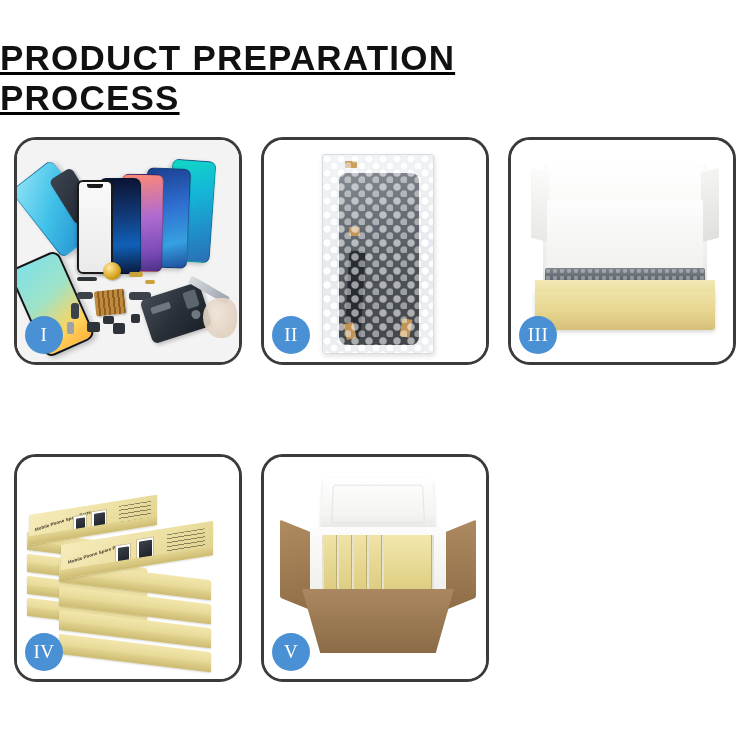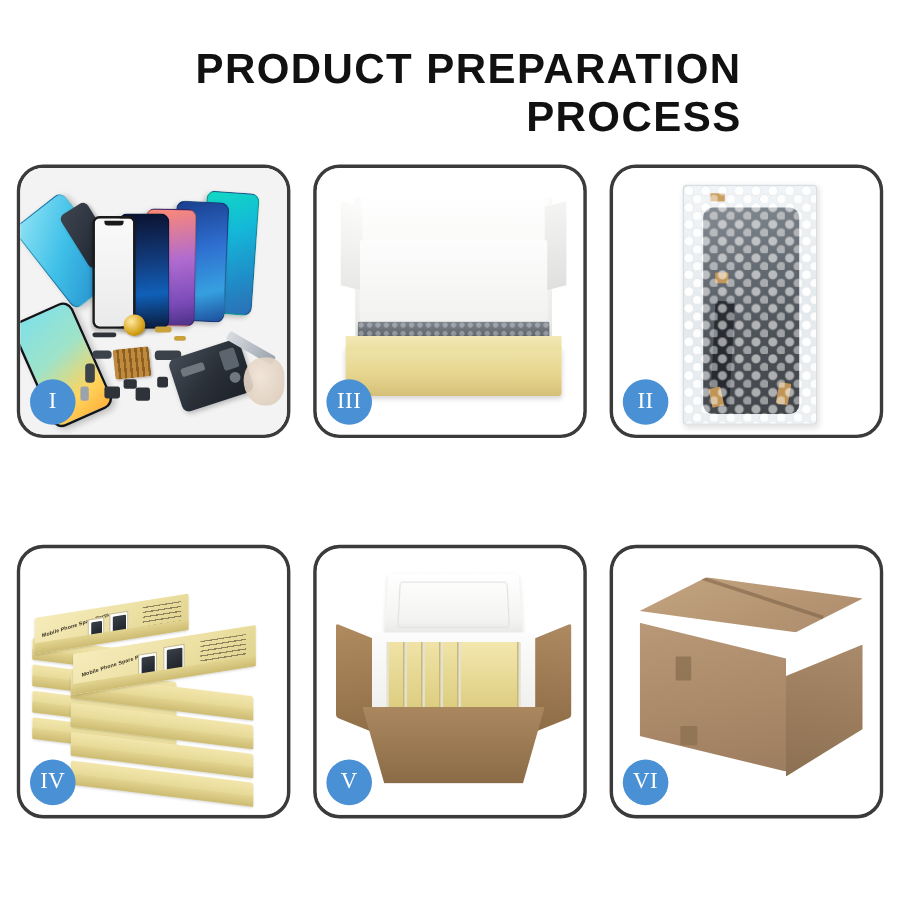--- a/index.html
+++ b/index.html
@@ -18,21 +18,22 @@
     height: 750px;
     background: #ffffff;
   }
 
   
   .header {
     position: absolute;
     top: 38px;
     left: 0;
     width: 618px;
-    text-align: right;
+    text-align: left;
+    text-decoration: underline;
   }
 
   .title {
     font-size: 35px;
     font-weight: bold;
     letter-spacing: 1.2px;
     color: #111111;
     line-height: 1.15;
     font-family: "Liberation Sans", sans-serif;
   }
@@ -413,43 +414,43 @@
         </div>
 
         <div class="p1-tool"></div>
         <div class="p1-hand"></div>
       </div>
       <div class="badge">I</div>
     </div>
 
     <div class="panel white">
       <div class="panel-clip">
-        <div class="p3-wrap">
-          <div class="p3-lid"></div>
-          <div class="p3-foam"></div>
-          <div class="p3-item"></div>
-          <div class="p3-base"></div>
-        </div>
-      </div>
-      <div class="badge">III</div>
-    </div>
-
-    <div class="panel white">
-      <div class="panel-clip">
         <div class="p2-bag">
           <div class="p2-screen"></div>
           <div class="p2-flex"></div>
           <div class="p2-tape" style="left:22px; top:6px;  width:12px; height:7px;"></div>
           <div class="p2-tape" style="left:26px; top:72px; width:11px; height:9px;"></div>
           <div class="p2-tape" style="left:22px; top:168px;width:10px; height:16px; transform:rotate(-12deg);"></div>
           <div class="p2-tape" style="left:78px; top:164px;width:10px; height:18px; transform:rotate(10deg);"></div>
           <div class="p2-bubbles"></div>
         </div>
       </div>
       <div class="badge">II</div>
+    </div>
+
+    <div class="panel white">
+      <div class="panel-clip">
+        <div class="p3-wrap">
+          <div class="p3-lid"></div>
+          <div class="p3-foam"></div>
+          <div class="p3-item"></div>
+          <div class="p3-base"></div>
+        </div>
+      </div>
+      <div class="badge">III</div>
     </div>
 
     <div class="panel white">
       <div class="panel-clip">
         <div class="p4-wrap">
 
           <div class="bx" style="left:2px;  top:60px;  width:120px; height:18px; transform:skewY(7deg);">
               <div class="side"></div>
             </div>
           <div class="bx" style="left:2px;  top:82px;  width:120px; height:18px; transform:skewY(7deg);">
@@ -521,30 +522,15 @@
             <div class="p5-bar" style="left:32px;  width:13px;"></div>
             <div class="p5-bar" style="left:47px;  width:13px;"></div>
             <div class="p5-bar" style="left:62px;  width:48px; background:linear-gradient(180deg,#f3e7ae,#ddcd80);"></div>
           </div>
           <div class="p5-body"></div>
         </div>
       </div>
       <div class="badge">V</div>
     </div>
 
-    <div class="panel white">
-      <div class="panel-clip">
-        <div class="p6-wrap">
-          <div class="p6-top">
-            <div class="p6-seam"></div>
-          </div>
-          <div class="p6-front">
-            <div class="p6-tape" style="left:30px; top:28px; width:13px; height:20px;"></div>
-            <div class="p6-tape" style="left:34px; top:86px; width:14px; height:16px;"></div>
-          </div>
-          <div class="p6-side"></div>
-        </div>
-      </div>
-      <div class="badge">VI</div>
-    </div>
 
   </div>
 </div>
 
 </body></html>

